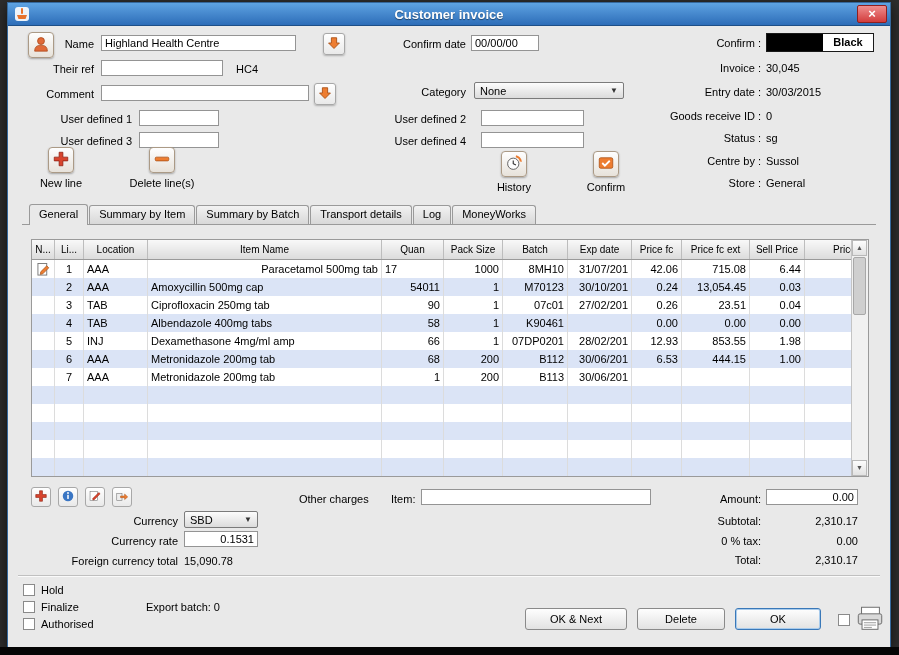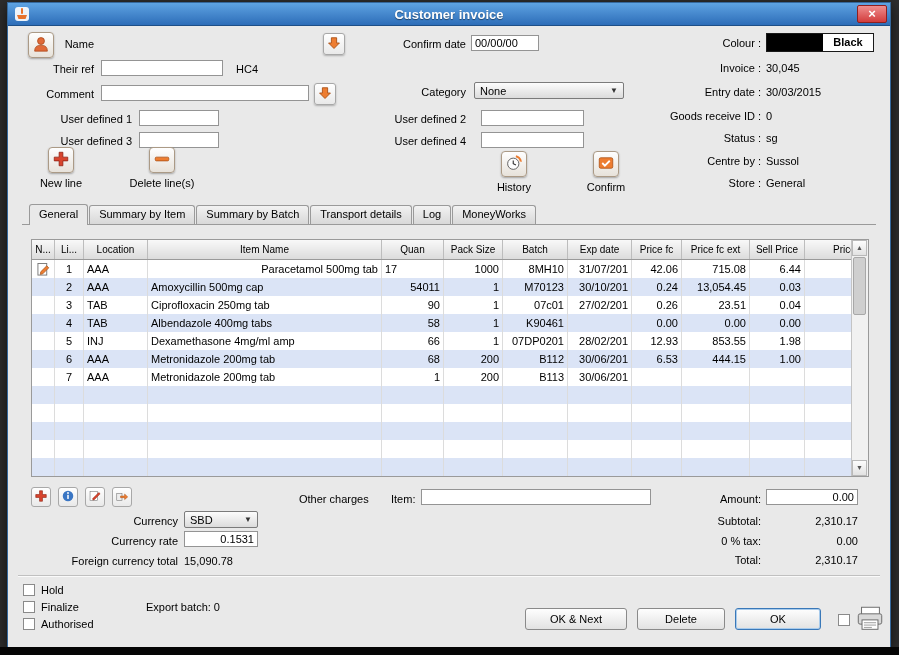--- a/index.html
+++ b/index.html
@@ -83,29 +83,30 @@
     <span class="close-btn">×</span>
   </div>
 
   <span class="tool-btn" style="left:20px;top:29px;">
     <span><svg width="18" height="18" viewBox="0 0 24 24">
           <circle cx="12" cy="8" r="4.6" fill="#e06a38" stroke="#a84515" stroke-width="1"></circle>
           <path d="M3.5 21.5 Q3.5 13.5 12 13.5 Q20.5 13.5 20.5 21.5 Z" fill="#e06a38" stroke="#a84515" stroke-width="1"></path>
         </svg></span>
   </span>
   <span class="lbl r" style="left:0;width:86px;top:34px;">Name</span>
+  <input class="txt" style="left: 93px; top: 32px; width: 195px;" value="Highland Health Centre">
   <span class="drop-btn" style="left:315px;top:30px;">
     <span><svg width="14" height="14" viewBox="0 0 16 16">
           <path d="M5 2 h6 v6 h3.2 L8 14.3 L1.8 8 H5 Z" fill="#ed7d31" stroke="#a84e12" stroke-width="1"></path>
         </svg></span>
   </span>
   <span class="lbl r" style="left:300px;width:158px;top:34px;">Confirm date</span>
   <input class="txt" style="left: 463px; top: 32px; width: 68px;" value="00/00/00">
 
-  <span class="lbl r" style="left:622px;width:131px;top:33px;">Colour :</span>
+  <span class="lbl r" style="left:622px;width:131px;top:33px;">Confirm :</span>
   <span class="swatch">
     <span class="fill" style="background: rgb(0, 0, 0);"></span>
     <span class="nm">Black</span>
   </span>
 
   <span class="lbl r" style="left:0;width:86px;top:59px;">Their ref</span>
   <input class="txt" style="left: 93px; top: 57px; width: 122px;" value="">
   <span class="lbl" style="left:228px;top:59px;">HC4</span>
   <span class="lbl r" style="left:622px;width:131px;top:58px;">Invoice :</span>
   <span class="lbl" style="left:758px;top:58px;">30,045</span>

